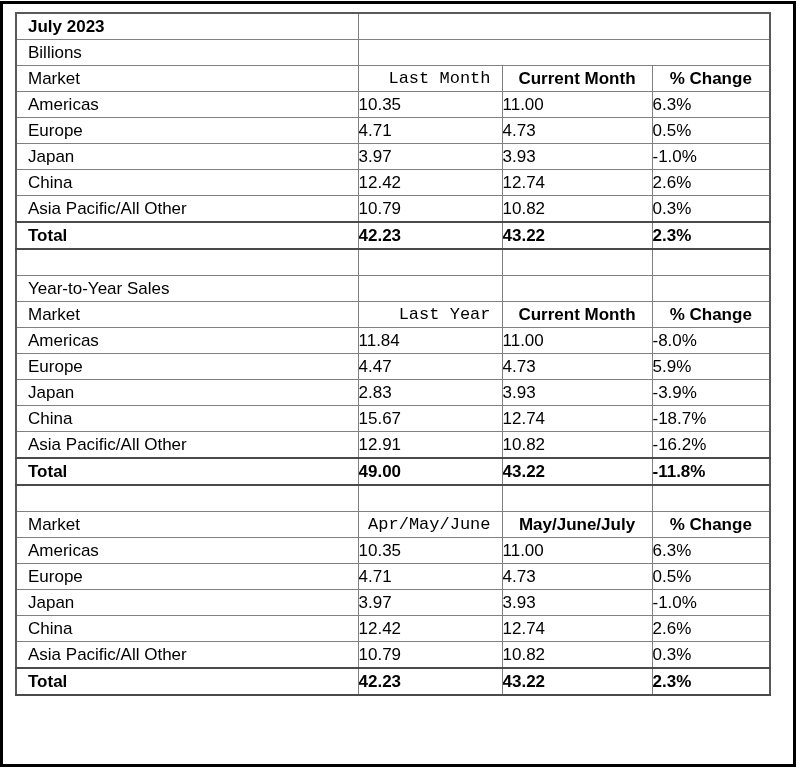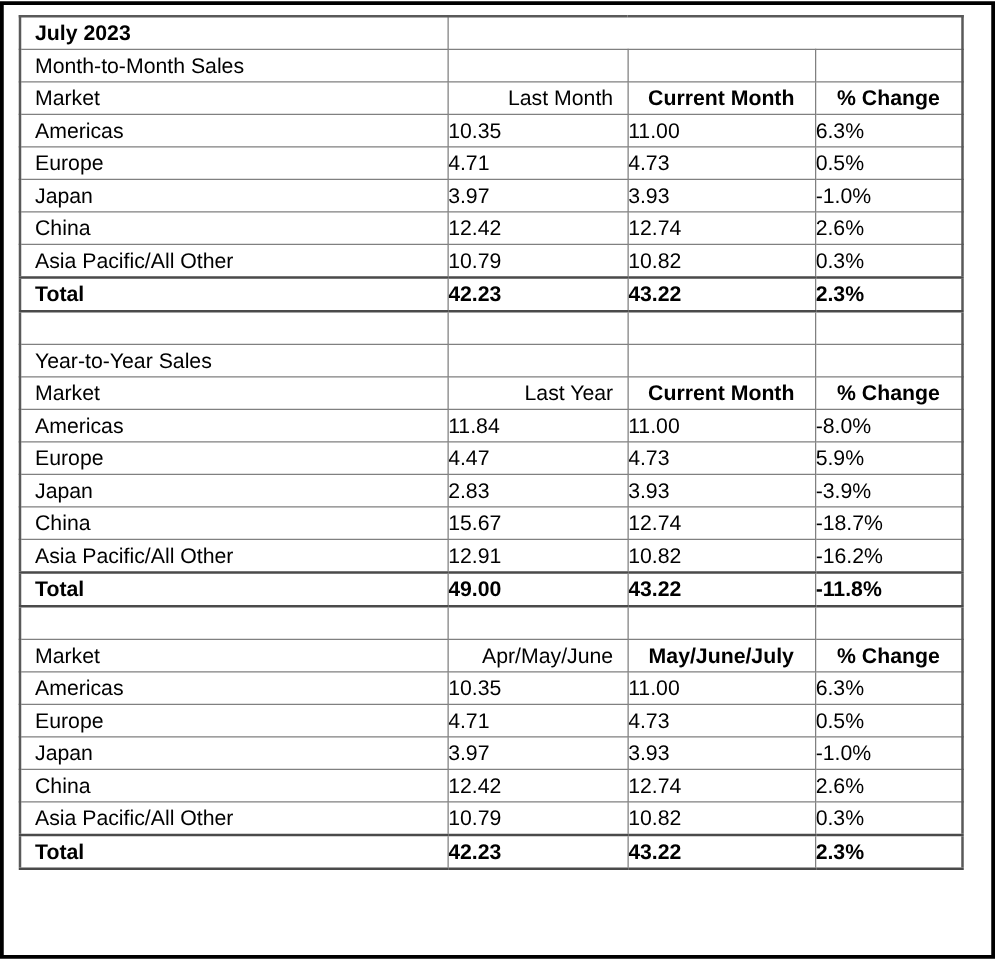--- a/index.html
+++ b/index.html
@@ -34,21 +34,21 @@
     padding: 0;
     font-size: 17px;
     line-height: 25px;
     color: #000000;
     white-space: nowrap;
     overflow: hidden;
     vertical-align: middle;
   }
   td.c1 { text-align: left; padding-left: 11px; }
   td.num { text-align: left; padding-right: 11px; }
-  td.hr  { text-align: right; padding-right: 11px; }
+  td.hr  { text-align: right; padding-right: 11px; font-family: Liberation Mono, monospace; }
   td.hc  { text-align: center; font-weight: bold; }
   .b { font-weight: bold; }
   tr.total td {
     font-weight: bold;
     border-top: 2px solid #4a4a4a;
     border-bottom: 2px solid #4a4a4a;
   }
 </style>
 </head>
 <body>
@@ -61,27 +61,25 @@
       <col style="width:150px">
       <col style="width:118px">
     </colgroup>
     <tbody>
 
       <tr>
         <td class="c1 b">July 2023</td>
         <td colspan="3"></td>
       </tr>
 
-
-      <tr>
-        <td class="c1">Month-to-Month Sales</td>
-        <td></td>
-        <td></td>
-        <td></td>
-      </tr>
+      <tr>
+        <td class="c1">Billions</td>
+        <td colspan="3"></td>
+      </tr>
+
       <tr>
         <td class="c1">Market</td>
         <td class="hr">Last Month</td>
         <td class="hc">Current Month</td>
         <td class="hc">% Change</td>
       </tr>
       <tr>
         <td class="c1">Americas</td>
         <td class="num">10.35</td>
         <td class="num">11.00</td>

